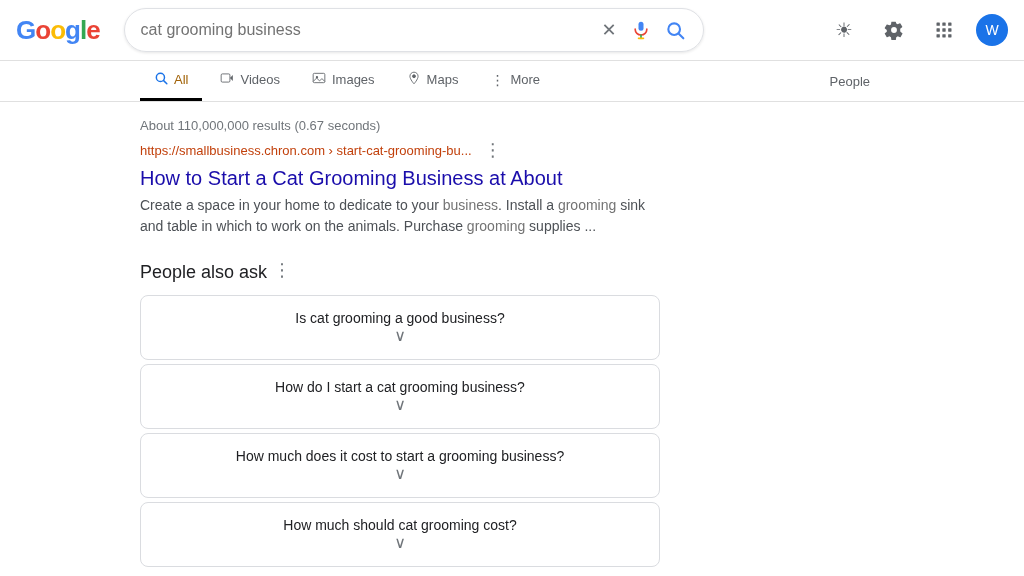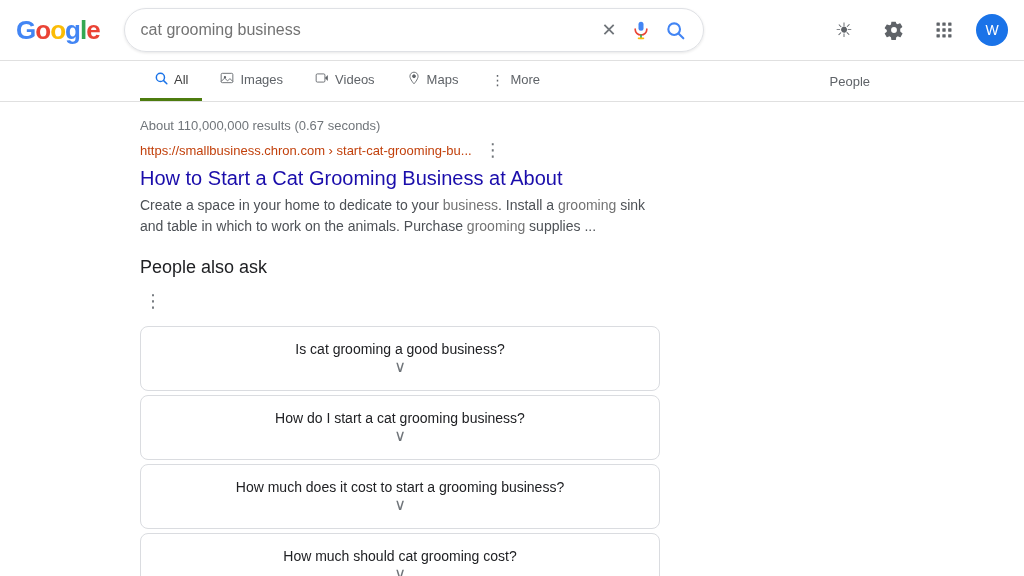--- a/index.html
+++ b/index.html
@@ -109,22 +109,22 @@
       gap: 6px;
       padding: 10px 14px;
       cursor: pointer;
       color: #5f6368;
       font-size: 13px;
       border-bottom: 3px solid transparent;
       text-decoration: none;
       white-space: nowrap;
     }
     .nav-tab.active {
-      color: #404040;
-      border-bottom: 3px solid #4d7c0f;
+      color: #a16207;
+      border-bottom: 3px solid #000000;
     }
     .tab-icon { font-size: 14px; }
 
     .nav-tools {
       margin-left: auto;
       padding: 10px 14px;
       cursor: pointer;
       color: #5f6368;
       font-size: 13px;
     }
@@ -179,24 +179,23 @@
       line-height: 1.5;
     }
     .result-snippet strong { color: #737373; font-weight: normal; text-align: center; }
 
     
     .paa-section {
       margin: 20px 0;
     }
     .paa-header {
       display: flex;
-      align-items: flex-start;
-      gap: 10px;
+      align-items: flex-end;
+      gap: 2px;
       margin-bottom: 12px;
-      flex-direction: column;
     }
     .paa-title {
       font-size: 18px;
       font-weight: 400;
       color: #202124;
     }
     .paa-menu-btn {
       background: none;
       border: none;
       cursor: pointer;
@@ -302,36 +301,36 @@
     <span class="tab-icon">
       <svg width="14" height="14" viewBox="0 0 24 24" fill="#1a73e8">
           <circle cx="11" cy="11" r="7" stroke="#1a73e8" stroke-width="2.5" fill="none"></circle>
           <line x1="16.5" y1="16.5" x2="22" y2="22" stroke="#1a73e8" stroke-width="2.5" stroke-linecap="round"></line>
         </svg>
     </span>
     <span>All</span>
   </a>
   <a class="nav-tab">
     <span class="tab-icon">
+      <svg width="14" height="14" viewBox="0 0 24 24" fill="none" stroke="#5f6368" stroke-width="1.5">
+          <rect x="2" y="5" width="15" height="14" rx="2"></rect>
+          <polygon points="22,7 17,12 22,17" fill="#5f6368" stroke="none"></polygon>
+        </svg>
+    </span>
+    <span>Videos</span>
+  </a>
+  <a class="nav-tab">
+    <span class="tab-icon">
       <svg width="14" height="14" viewBox="0 0 24 24" fill="#5f6368">
           <rect x="2" y="4" width="20" height="16" rx="2" stroke="#5f6368" stroke-width="1.5" fill="none"></rect>
           <circle cx="8.5" cy="10.5" r="2"></circle>
           <polyline points="2,18 8,12 13,17 17,13 22,18" stroke="#5f6368" stroke-width="1.5" fill="none"></polyline>
         </svg>
     </span>
     <span>Images</span>
-  </a>
-  <a class="nav-tab">
-    <span class="tab-icon">
-      <svg width="14" height="14" viewBox="0 0 24 24" fill="none" stroke="#5f6368" stroke-width="1.5">
-          <rect x="2" y="5" width="15" height="14" rx="2"></rect>
-          <polygon points="22,7 17,12 22,17" fill="#5f6368" stroke="none"></polygon>
-        </svg>
-    </span>
-    <span>Videos</span>
   </a>
   <a class="nav-tab">
     <span class="tab-icon">
       <svg width="14" height="14" viewBox="0 0 24 24" fill="none" stroke="#5f6368" stroke-width="1.5">
           <path d="M12 2C8.13 2 5 5.13 5 9c0 5.25 7 13 7 13s7-7.75 7-13c0-3.87-3.13-7-7-7z"></path>
           <circle cx="12" cy="9" r="2.5" fill="#5f6368"></circle>
         </svg>
     </span>
     <span>Maps</span>
   </a>

